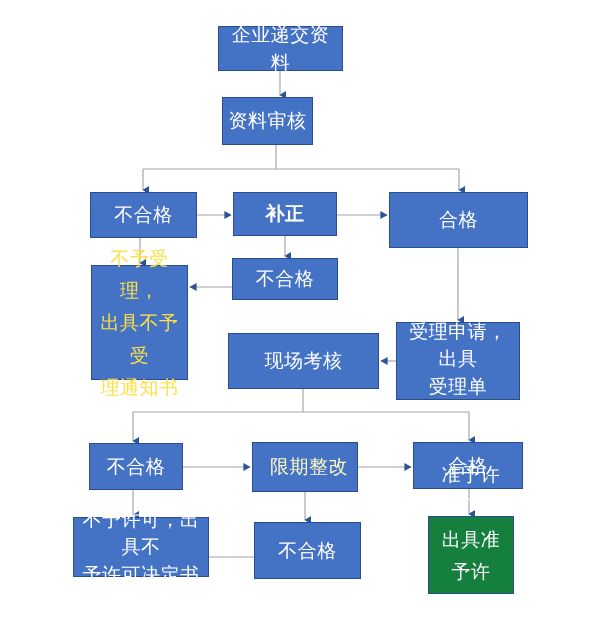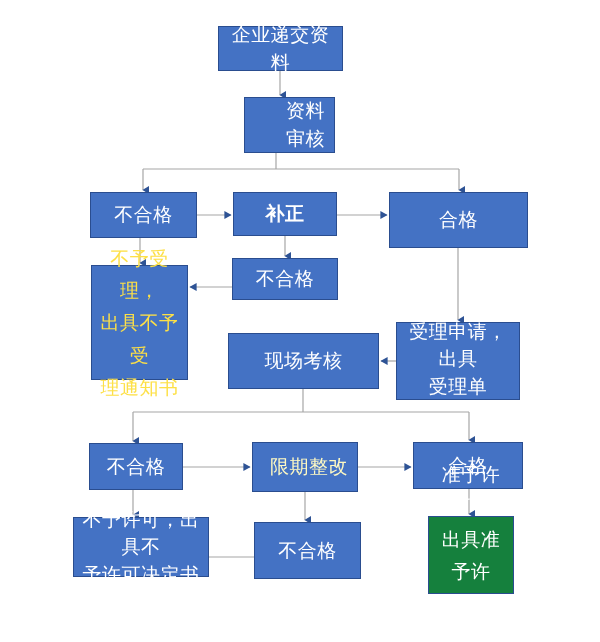--- a/index.html
+++ b/index.html
@@ -97,21 +97,21 @@
 
       <path d="M305,492 L305,520" marker-end="url(#arrow-down)"></path>
 
       <path d="M469,489 L469,514" marker-end="url(#arrow-down)"></path>
 
       <path d="M254,557 L200,557" marker-end="url(#arrow-left)"></path>
     </g>
   </svg>
 
   <div class="node" style="left: 218px; top: 26px; width: 125px; height: 45px; background: rgb(68, 114, 196); border-color: rgb(42, 77, 143); color: rgb(255, 255, 255);">企业递交资料</div>
-  <div class="node" style="left: 244px; top: 97px; width: 91px; height: 56px; background: rgb(68, 114, 196); border-color: rgb(42, 77, 143); color: rgb(255, 255, 255); padding-left: 36px;">资料审核</div>
+  <div class="node" style="left: 222px; top: 97px; width: 91px; height: 48px; background: rgb(68, 114, 196); border-color: rgb(42, 77, 143); color: rgb(255, 255, 255);">资料审核</div>
   <div class="node" style="left: 90px; top: 192px; width: 107px; height: 46px; background: rgb(68, 114, 196); border-color: rgb(42, 77, 143); color: rgb(255, 255, 255);">不合格</div>
   <div class="node" style="left: 233px; top: 192px; width: 104px; height: 44px; background: rgb(68, 114, 196); border-color: rgb(42, 77, 143); color: rgb(255, 255, 255); font-weight: bold;">补正</div>
   <div class="node" style="left: 389px; top: 192px; width: 139px; height: 56px; background: rgb(68, 114, 196); border-color: rgb(42, 77, 143); color: rgb(255, 255, 255);">合格</div>
   <div class="node" style="left: 232px; top: 258px; width: 106px; height: 42px; background: rgb(68, 114, 196); border-color: rgb(42, 77, 143); color: rgb(255, 255, 255);">不合格</div>
   <div class="node tall" style="left: 91px; top: 265px; width: 97px; height: 115px; background: rgb(68, 114, 196); border-color: rgb(42, 77, 143); color: #fde047;">不予受理，
 出具不予受
 理通知书</div>
   <div class="node" style="left: 228px; top: 333px; width: 151px; height: 56px; background: rgb(68, 114, 196); border-color: rgb(42, 77, 143); color: rgb(255, 255, 255);">现场考核</div>
   <div class="node" style="left: 396px; top: 322px; width: 124px; height: 78px; background: rgb(68, 114, 196); border-color: rgb(42, 77, 143); color: rgb(255, 255, 255); font-family: Liberation Mono, monospace;">受理申请，出具
 受理单</div>

